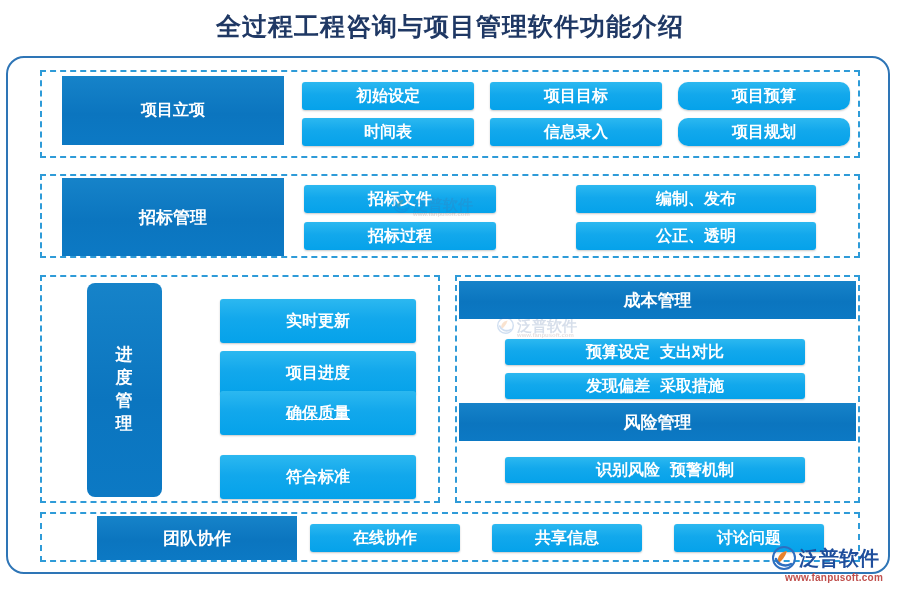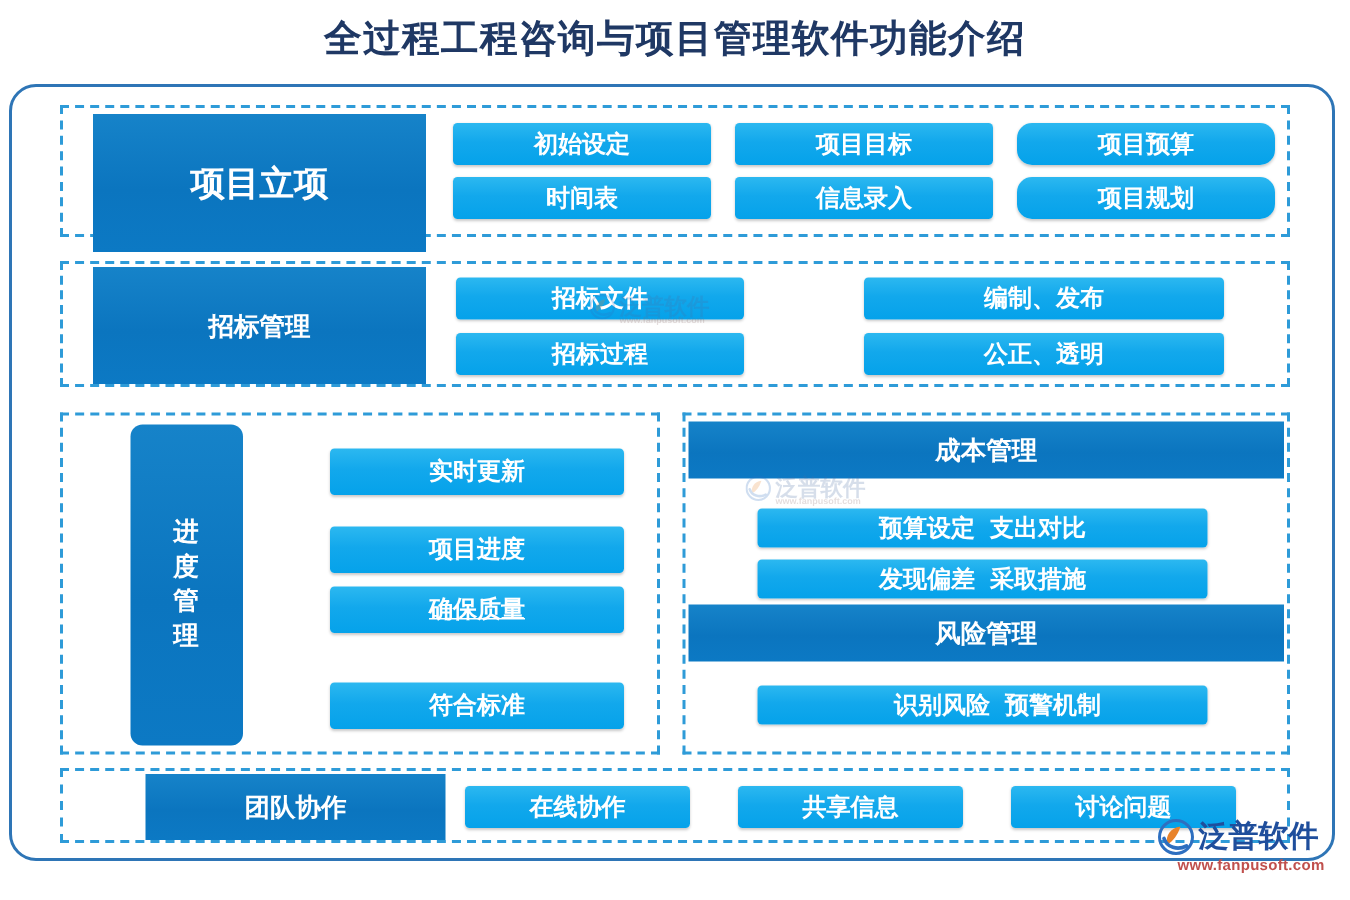--- a/index.html
+++ b/index.html
@@ -73,22 +73,22 @@
     text-align: center;
     white-space: nowrap;
   }
   .pill.dual {
     gap: 10px;
   }
 
   
   #sec1 { left: 40px; top: 70px; width: 820px; height: 88px; }
   #sec1 .dark-block {
-    position: absolute; left: 20px; top: 4px; width: 222px; height: 92px;
-    font-size: 23px;
+    position: absolute; left: 20px; top: 4px; width: 222px; height: 69px;
+    font-size: 16px;
   }
   #sec1 .pill { position: absolute; height: 28px; font-size: 16px; width: 172px; }
   #sec1 .r1 { top: 10px; }
   #sec1 .r2 { top: 46px; }
   #sec1 .c1 { left: 260px; }
   #sec1 .c2 { left: 448px; }
   #sec1 .c3 { left: 636px; border-radius: 10px; }
 
   
   #sec2 { left: 40px; top: 174px; width: 820px; height: 84px; }
@@ -103,21 +103,21 @@
   #sec2 .cB { left: 534px; width: 240px; }
 
   
   #sec3l { left: 40px; top: 275px; width: 400px; height: 228px; }
   #sec3l .dark-block {
     position: absolute; left: 45px; top: 6px; width: 75px; height: 214px;
     font-size: 17px; border-radius: 8px;
     flex-direction: column; line-height: 1.35; letter-spacing: 1px;
   }
   #sec3l .pill {
-    position: absolute; left: 178px; width: 196px; height: 31px; font-size: 16px;
+    position: absolute; left: 178px; width: 196px; height: 44px; font-size: 16px;
   }
   #sec3l .p1 { top: 22px; }
   #sec3l .p2 { top: 74px; }
   #sec3l .p3 { top: 114px; text-decoration: underline; }
   #sec3l .p4 { top: 178px; }
 
   
   #sec3r { left: 455px; top: 275px; width: 405px; height: 228px; }
   #sec3r .dark-block {
     position: absolute; left: 2px; width: 397px; height: 38px; font-size: 17px;

